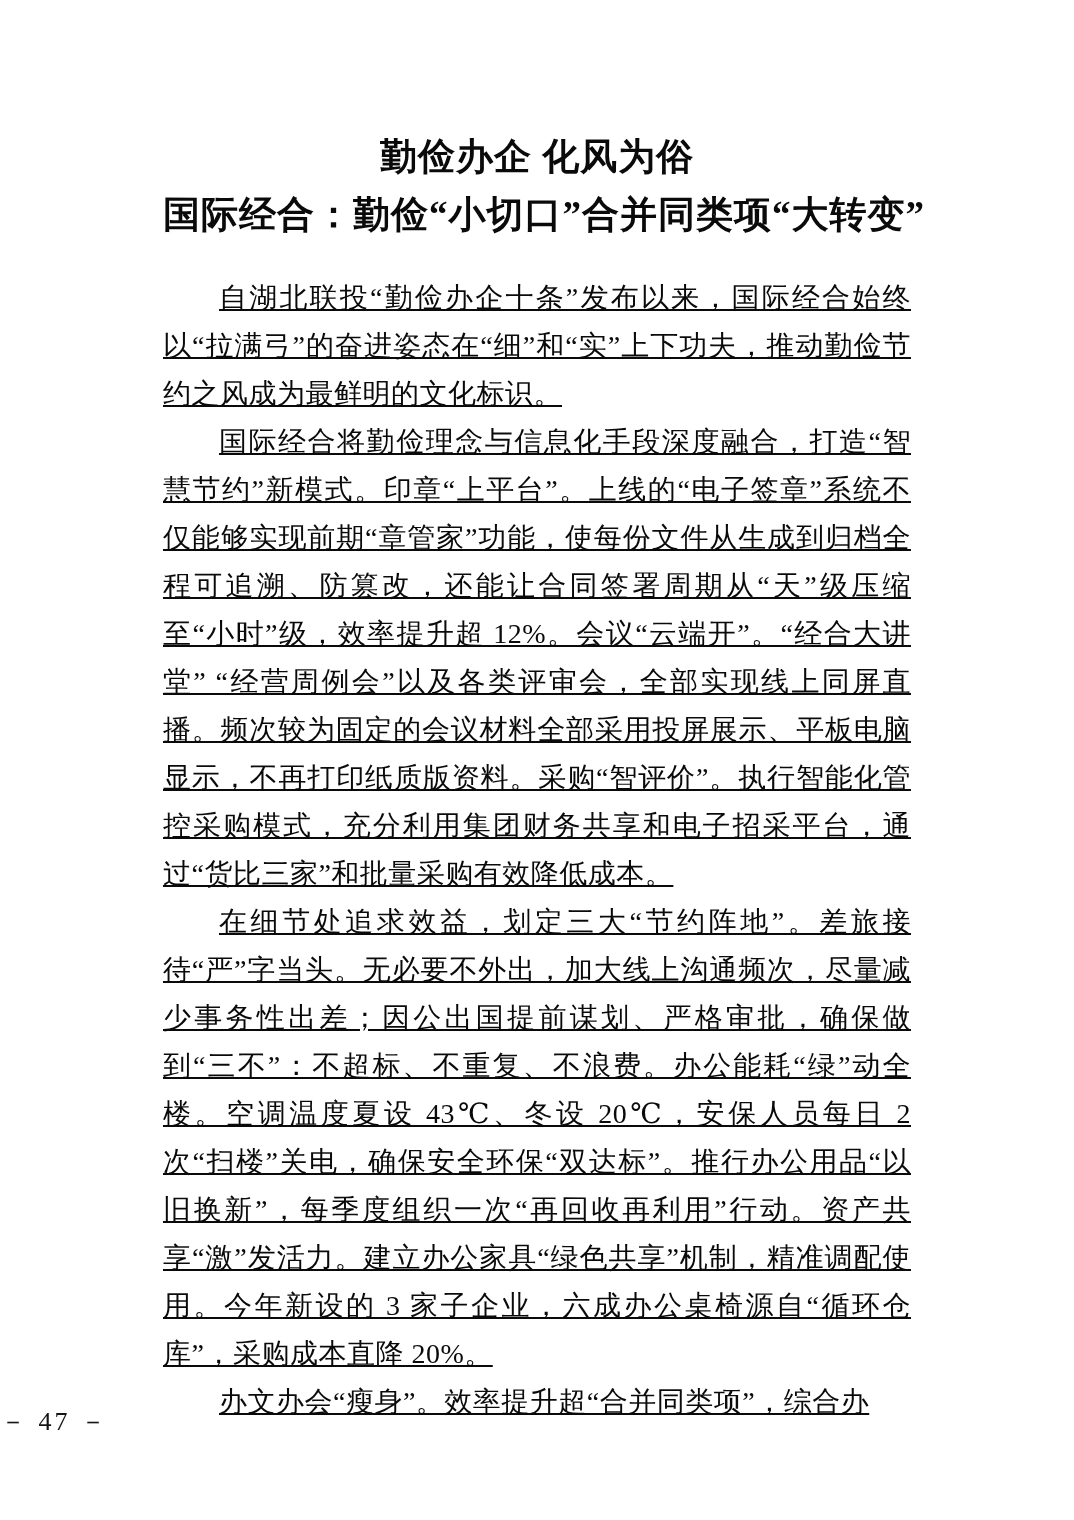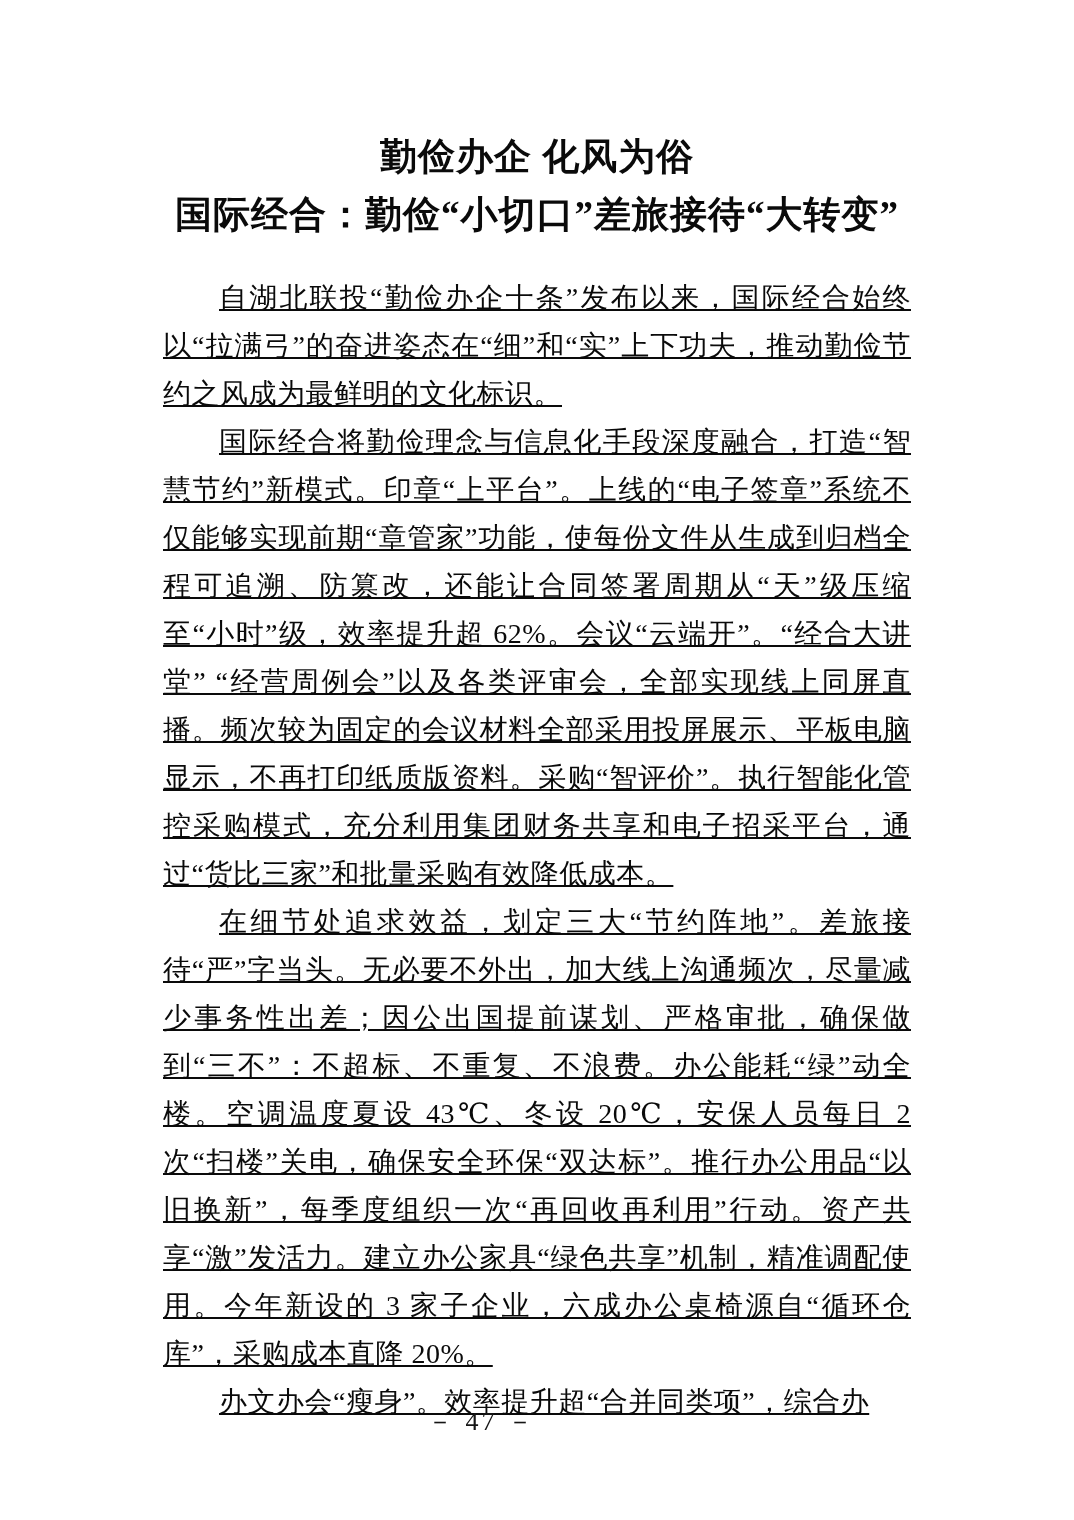--- a/index.html
+++ b/index.html
@@ -43,34 +43,34 @@
     text-indent: 2em;
     letter-spacing: 0.5px;
     font-weight: 400;
     text-decoration: underline;
   }
   .page-number {
     position: absolute;
     left: 0;
     right: 0;
     top: 1404px;
-    text-align: center;
+    text-align: left;
     font-size: 26px;
     letter-spacing: 3px;
     color: #141414;
   }
 </style>
 </head>
 <body>
 
 <div class="page">
   <div class="content">
     <h1 class="doc-title">勤俭办企 化风为俗</h1>
-    <h1 class="doc-title">国际经合：勤俭“小切口”差旅接待“大转变”</h1>
+    <h1 class="doc-title">国际经合：勤俭“小切口”合并同类项“大转变”</h1>
     <div class="body-text">
       <p>自湖北联投“勤俭办企十条”发布以来，国际经合始终以“拉满弓”的奋进姿态在“细”和“实”上下功夫，推动勤俭节约之风成为最鲜明的文化标识。</p>
-      <p>国际经合将勤俭理念与信息化手段深度融合，打造“智慧节约”新模式。印章“上平台”。上线的“电子签章”系统不仅能够实现前期“章管家”功能，使每份文件从生成到归档全程可追溯、防篡改，还能让合同签署周期从“天”级压缩至“小时”级，效率提升超 62%。会议“云端开”。“经合大讲堂” “经营周例会”以及各类评审会，全部实现线上同屏直播。频次较为固定的会议材料全部采用投屏展示、平板电脑显示，不再打印纸质版资料。采购“智评价”。执行智能化管控采购模式，充分利用集团财务共享和电子招采平台，通过“货比三家”和批量采购有效降低成本。</p>
+      <p>国际经合将勤俭理念与信息化手段深度融合，打造“智慧节约”新模式。印章“上平台”。上线的“电子签章”系统不仅能够实现前期“章管家”功能，使每份文件从生成到归档全程可追溯、防篡改，还能让合同签署周期从“天”级压缩至“小时”级，效率提升超 12%。会议“云端开”。“经合大讲堂” “经营周例会”以及各类评审会，全部实现线上同屏直播。频次较为固定的会议材料全部采用投屏展示、平板电脑显示，不再打印纸质版资料。采购“智评价”。执行智能化管控采购模式，充分利用集团财务共享和电子招采平台，通过“货比三家”和批量采购有效降低成本。</p>
       <p>在细节处追求效益，划定三大“节约阵地”。差旅接待“严”字当头。无必要不外出，加大线上沟通频次，尽量减少事务性出差；因公出国提前谋划、严格审批，确保做到“三不”：不超标、不重复、不浪费。办公能耗“绿”动全楼。空调温度夏设 43℃、冬设 20℃，安保人员每日 2 次“扫楼”关电，确保安全环保“双达标”。推行办公用品“以旧换新”，每季度组织一次“再回收再利用”行动。资产共享“激”发活力。建立办公家具“绿色共享”机制，精准调配使用。今年新设的 3 家子企业，六成办公桌椅源自“循环仓库”，采购成本直降 20%。</p>
       <p>办文办会“瘦身”。效率提升超“合并同类项”，综合办</p>
     </div>
   </div>
   <div class="page-number">－ 47 －</div>
 </div>
 
 </body></html>

